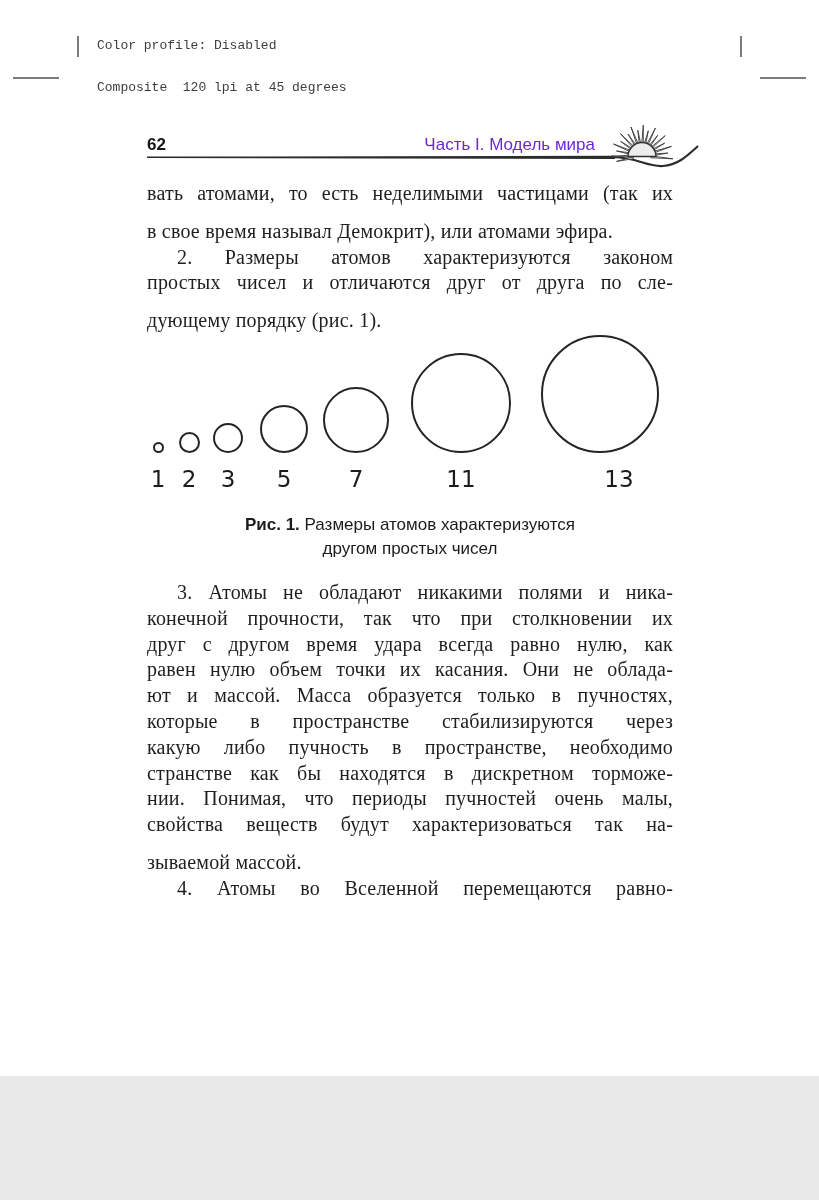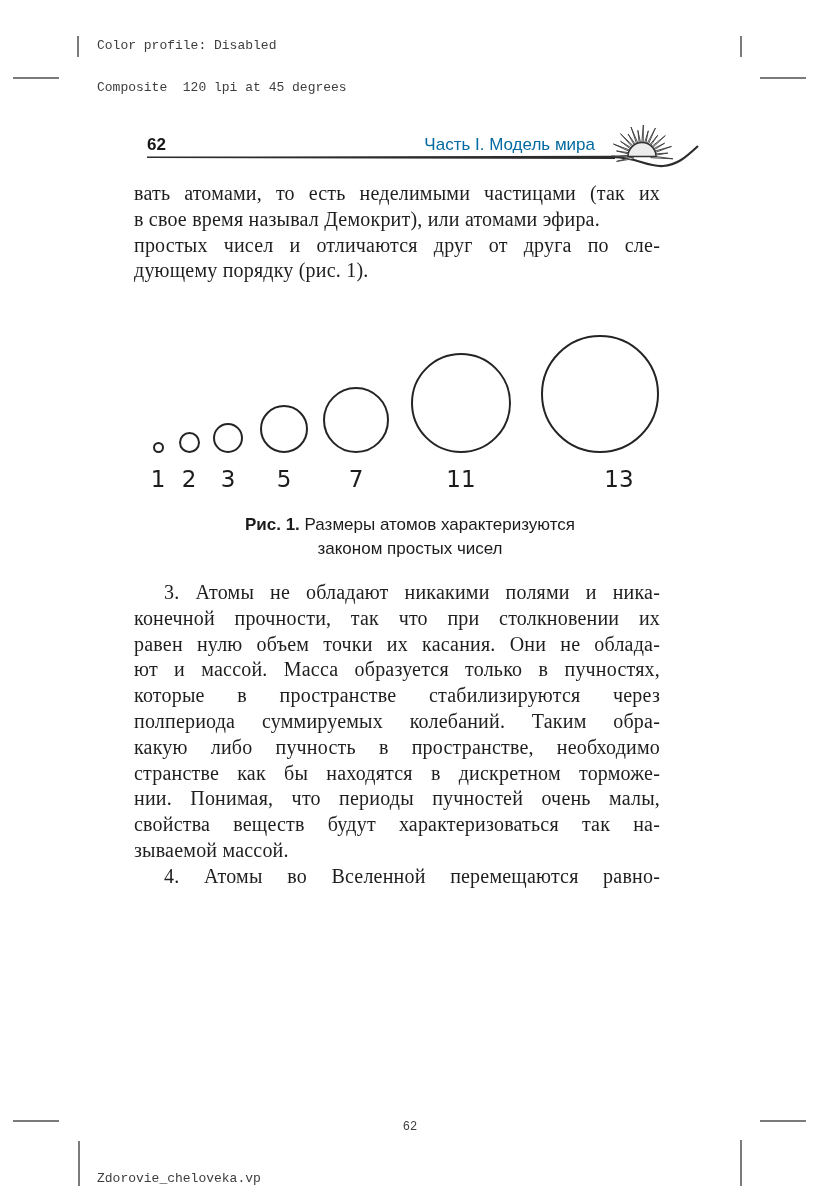--- a/index.html
+++ b/index.html
@@ -1,38 +1,38 @@
 <!DOCTYPE html>
 <html><head>
 <meta charset="utf-8">
 <style>
   html,body{margin:0;padding:0;background:#e9e9e9;}
-  .page{position:relative;width:819px;height:1200px;background:#ffffff;overflow:hidden;
+  .page{position:relative;width:819px;height:1076px;background:#ffffff;overflow:hidden;
         font-family:"Liberation Serif",serif;color:#1e1e1e;text-decoration:underline;}
   
   .mono-note{position:absolute;font-family:"Liberation Mono",monospace;font-size:13px;
              line-height:14px;color:#3d3d3d;white-space:pre;}
   .print-info{left:97px;top:11px;}
   .file-info{left:97px;top:1144px;}
   
   .crop{position:absolute;background:#7b7b7b;}
   
   .header{position:absolute;left:147px;top:118px;width:560px;height:52px;}
   .header-num{position:absolute;left:0;bottom:15px;font-family:"Liberation Sans",sans-serif;
               font-weight:bold;font-size:17px;color:#161616;}
   .header-title{position:absolute;right:112px;bottom:15px;font-family:"Liberation Sans",sans-serif;
-              font-size:17px;color:#0369a1;white-space:nowrap;}
+              font-size:17px;color:#6d28d9;white-space:nowrap;}
   .header-art{position:absolute;left:147px;top:106px;}
   
-  .textblock{position:absolute;left:134px;width:526px;}
+  .textblock{position:absolute;left:147px;width:526px;}
   .tb1{top:181px;}
   .tb2{top:580px;}
   .bodyline{font-size:20px;line-height:25.8px;letter-spacing:0.2px;
             text-align:justify;text-align-last:justify;}
-  .bodyline.end{text-align-last:left;}
+  .bodyline.end{text-align-last:left;margin-top:12px;}
   .bodyline.indent{text-indent:30px;}
   
   .fig-circles{position:absolute;left:147px;top:335px;width:526px;height:120px;}
   .circle{position:absolute;bottom:2px;border:2.5px solid #242424;border-radius:50%;
           background:#fff;box-sizing:border-box;}
   .fig-labels{position:absolute;left:147px;top:466px;width:526px;height:36px;}
   .circle-label{position:absolute;top:0;transform:translateX(-50%);
                 font-family:"DejaVu Sans",sans-serif;font-size:23px;color:#1c1c1c;}
   .caption{position:absolute;left:147px;top:513px;width:526px;text-align:center;
            font-family:"Liberation Sans",sans-serif;font-size:17px;line-height:24px;color:#1b1b1b;}
@@ -86,20 +86,21 @@
         <path d="M503.79439875730986,48.087266224110856 L524.4827520051498,40.42047317437663 L503.2390947550029,46.378216238083304 Z" fill="#ffffff" stroke="#3a3a3a" stroke-width="0.9"></path>
         <path d="M503.99938388912943,49.89469275391481 L520.8379658981755,47.10180776263554 L503.79907405079103,48.10889031288621 Z" fill="#ffffff" stroke="#3a3a3a" stroke-width="0.9"></path>
         <path d="M503.8367486815587,51.70642103215211 L525.8724163570951,52.80960998613118 L503.99961556409056,49.91681527436823 Z" fill="#ffffff" stroke="#3a3a3a" stroke-width="0.9"></path>
       </g>
     <path d="M481,50.5 A14,14 0 0 1 509,50.5 Z" fill="#ececec" stroke="#333" stroke-width="1.5"></path>
   </svg>
 
   <div class="textblock tb1" id="tb1">
       <div class="bodyline">вать атомами, то есть неделимыми частицами (так их</div>
       <div class="bodyline end">в свое время называл Демокрит), или атомами эфира.</div>
+      <div class="bodyline indent">2. Размеры атомов характеризуются законом</div>
       <div class="bodyline">простых чисел и отличаются друг от друга по сле-</div>
       <div class="bodyline end">дующему порядку (рис. 1).</div>
     </div>
 
   <div class="fig-circles" id="fig-circles">
       <div class="circle" style="height: 11px; width: 11px; left: 5.5px;"></div>
       <div class="circle" style="height: 21px; width: 21px; left: 31.5px;"></div>
       <div class="circle" style="height: 30px; width: 30px; left: 66px;"></div>
       <div class="circle" style="height: 48px; width: 48px; left: 113px;"></div>
       <div class="circle" style="height: 66px; width: 66px; left: 176px;"></div>
@@ -110,30 +111,30 @@
       <div class="circle-label" style="left: 11px;">1</div>
       <div class="circle-label" style="left: 42px;">2</div>
       <div class="circle-label" style="left: 81px;">3</div>
       <div class="circle-label" style="left: 137px;">5</div>
       <div class="circle-label" style="left: 209px;">7</div>
       <div class="circle-label" style="left: 314px;">11</div>
       <div class="circle-label" style="left: 472px;">13</div>
     </div>
   <div class="caption">
     <div><b>Рис. 1.</b> <span>Размеры атомов характеризуются</span></div>
-    <div>законом простых чисел</div>
+    <div>другом простых чисел</div>
   </div>
 
   <div class="textblock tb2" id="tb2">
       <div class="bodyline indent">3. Атомы не обладают никакими полями и ника-</div>
       <div class="bodyline">конечной прочности, так что при столкновении их</div>
+      <div class="bodyline">друг с другом время удара всегда равно нулю, как</div>
       <div class="bodyline">равен нулю объем точки их касания. Они не облада-</div>
       <div class="bodyline">ют и массой. Масса образуется только в пучностях,</div>
       <div class="bodyline">которые в пространстве стабилизируются через</div>
-      <div class="bodyline">полпериода суммируемых колебаний. Таким обра-</div>
       <div class="bodyline">какую либо пучность в пространстве, необходимо</div>
       <div class="bodyline">странстве как бы находятся в дискретном торможе-</div>
       <div class="bodyline">нии. Понимая, что периоды пучностей очень малы,</div>
       <div class="bodyline">свойства веществ будут характеризоваться так на-</div>
       <div class="bodyline end">зываемой массой.</div>
       <div class="bodyline indent">4. Атомы во Вселенной перемещаются равно-</div>
     </div>
 
   <div class="page-foot">62</div>
   <div class="mono-note file-info">

